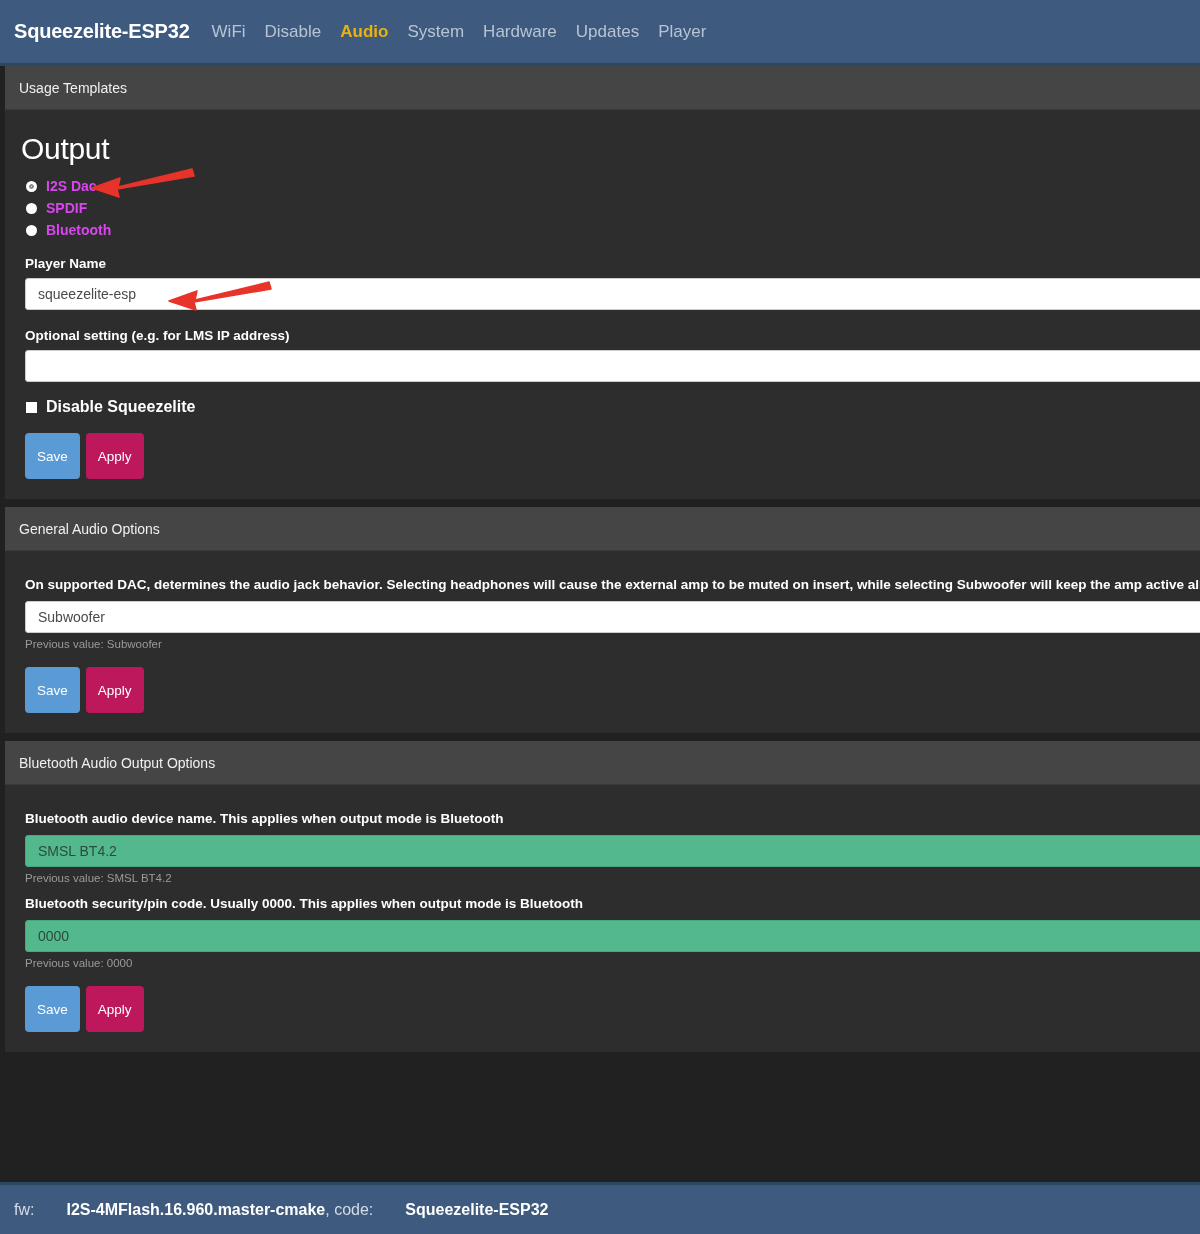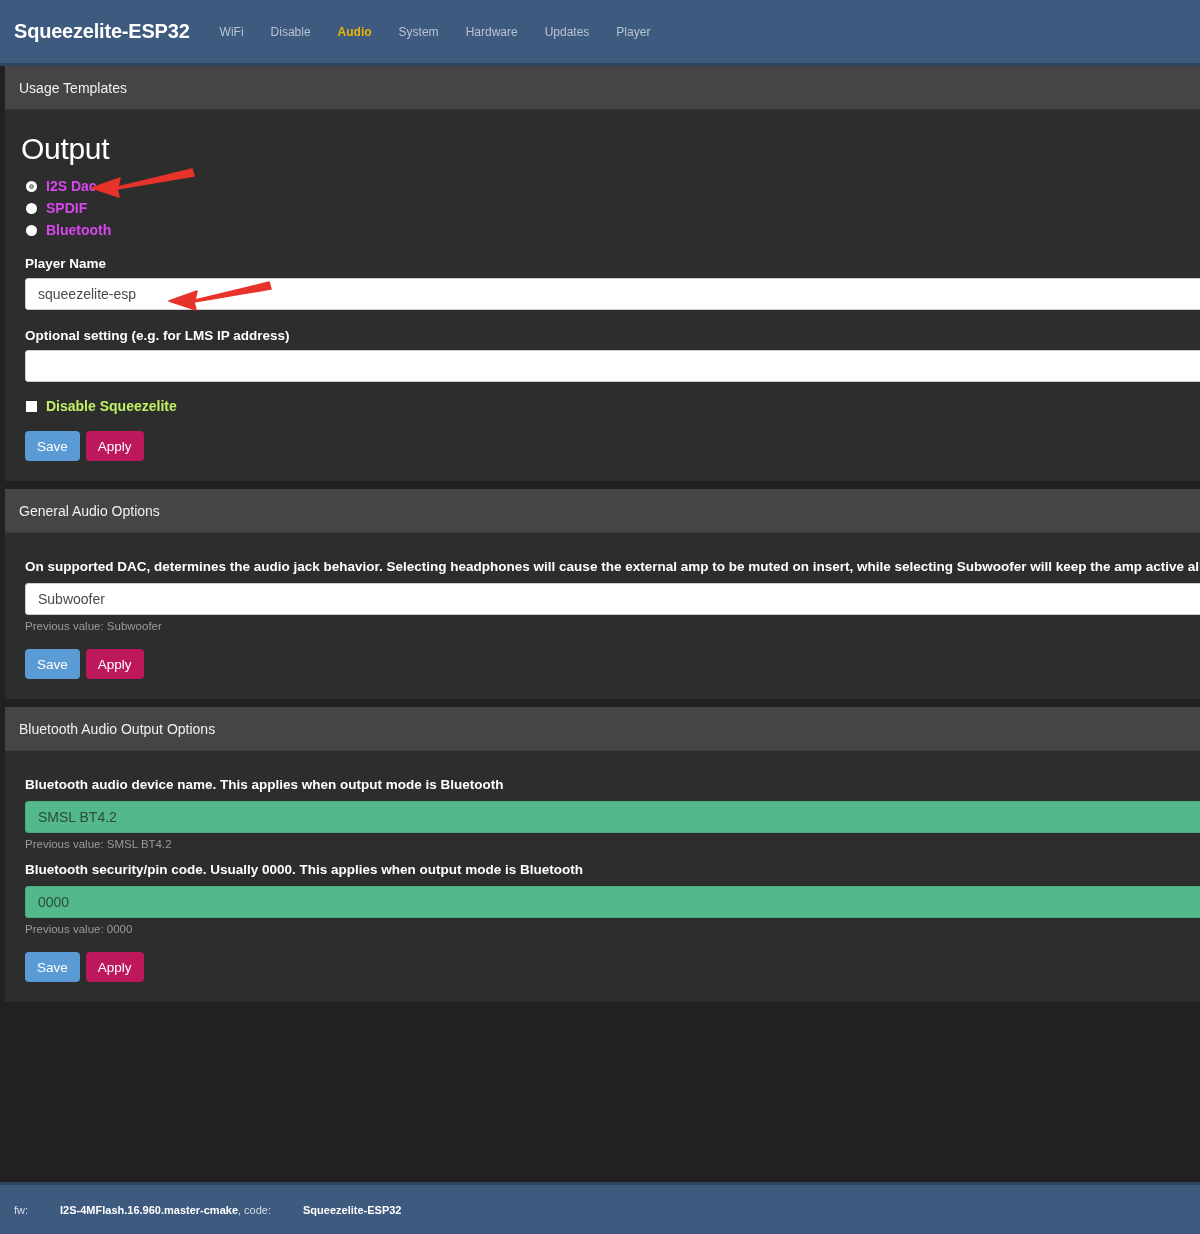--- a/index.html
+++ b/index.html
@@ -34,25 +34,24 @@
     letter-spacing: -0.2px;
     margin-right: 22px;
     cursor: pointer;
   }
   .nav-links {
     display: flex;
     align-items: center;
     gap: 19px;
   }
   .nav-link {
-    font-size: 12px;
+    font-size: 17px;
     color: #b8c4d4;
     cursor: pointer;
     white-space: nowrap;
-    margin-left: 8px;
   }
   .nav-link.active {
     color: #eab308;
     font-weight: bold;
   }
 
   
   .panel {
     margin: 0 0 8px 5px;
     background: #2d2d2d;
@@ -150,37 +149,37 @@
     cursor: pointer;
   }
   .check-mark {
     width: 11px;
     height: 11px;
     background: #ffffff;
     margin-right: 9px;
     flex: none;
   }
   .check-label {
-    font-size: 14px;
-    font-weight: bold;
-    color: #bef264;
+    font-size: 16px;
+    font-weight: bold;
+    color: #ffffff;
   }
 
   .btn-row {
     display: flex;
     margin: 17px 0 0 20px;
   }
   .btn {
     border: none;
     border-radius: 4px;
     font-family: "Liberation Sans", sans-serif;
     font-size: 13.5px;
     color: #ffffff;
     padding: 0 12px;
-    height: 30px;
+    height: 46px;
     cursor: pointer;
     margin-right: 6px;
   }
   .btn-save { background: #5b9bd5; }
   .btn-apply { background: #be185d; }
 
   .help-text {
     font-size: 13.5px;
     font-weight: bold;
     color: #ffffff;
@@ -194,21 +193,21 @@
     left: 0;
     top: 1182px;
     width: 1200px;
     height: 52px;
     background: #3e5a7e;
     border-top: 3px solid #2f4660;
     display: flex;
     align-items: center;
     padding-left: 14px;
     box-sizing: border-box;
-    font-size: 11px;
+    font-size: 16px;
     color: #d4dce7;
   }
   .footer b { color: #ffffff; margin-left: 32px; }
 
   
   .arrow {
     position: absolute;
     pointer-events: none;
   }
 </style>

